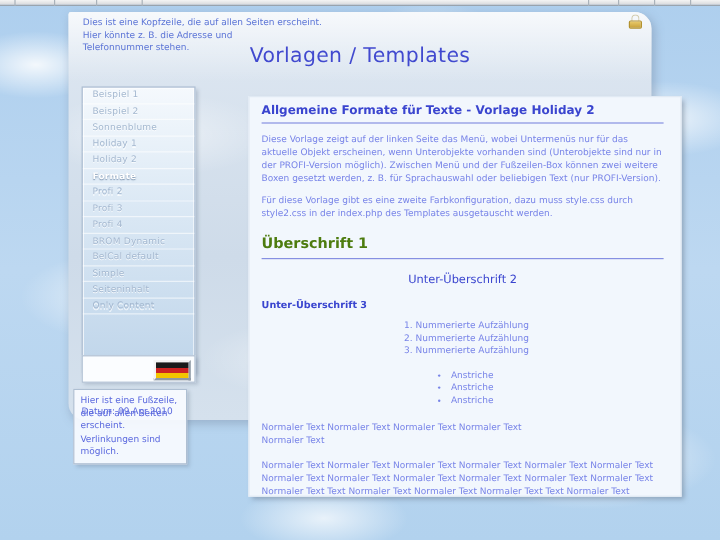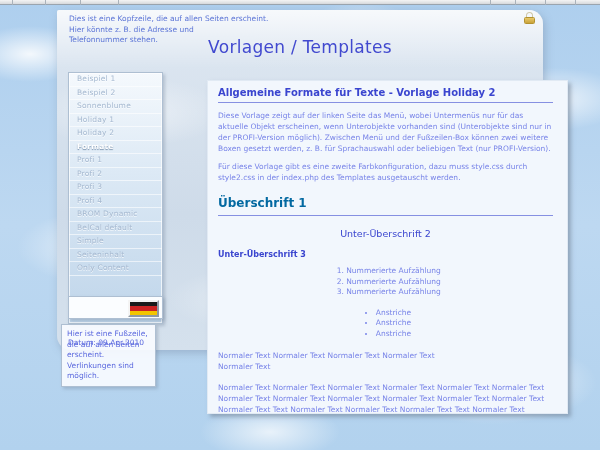--- a/index.html
+++ b/index.html
@@ -113,21 +113,21 @@
     box-shadow:3px 3px 4px rgba(104,117,137,.5);
     padding:6px 14px 10px 10px; overflow:hidden;margin-left:32px;
   }
   .content-heading {
     font-size:10px; font-weight:bold; color:#3a45cf;
     padding-bottom:4px; margin-bottom:7px;
     border-bottom:1px solid #8690e2;
   }
   .main-panel p { font-size:7.5px; line-height:11px; color:#7884e8; margin:7px 0; }
   .h1 {
-    font-size:12px; font-weight:bold; color:#0369a1;
+    font-size:12px; font-weight:bold; color:#4d7c0f;
     margin-top:13px; padding-bottom:5px; border-bottom:1px solid #8690e2;
   }
   .h2c { text-align:center; font-size:9.5px; font-weight:normal; color:#3a45cf; margin-top:12px; }
   .h3c { text-align:left; font-size:8px;  font-weight:bold; color:#3a45cf; margin-top:11px; }
   ol.fmt, ul.fmt {
     width:fit-content; margin:7px auto 0 auto; padding-left:16px;
     font-size:7.5px; line-height:10.5px; color:#7884e8; text-align:left;
   }
   ul.fmt { margin-top:10px; }
   .normal-short { margin-top:12px; font-size:7.5px; line-height:10.5px; color:#7884e8; }
@@ -168,21 +168,20 @@
     <span class="body"></span>
   </div>
 
   <div class="menu">
     <div class="menu-item">Beispiel 1</div>
     <div class="menu-item">Beispiel 2</div>
     <div class="menu-item">Sonnenblume</div>
     <div class="menu-item">Holiday 1</div>
     <div class="menu-item">Holiday 2</div>
     <div class="menu-item active">Formate</div>
-    <div class="menu-item">Profi 1</div>
     <div class="menu-item">Profi 2</div>
     <div class="menu-item">Profi 3</div>
     <div class="menu-item">Profi 4</div>
     <div class="menu-item">BROM Dynamic</div>
     <div class="menu-item">BelCal default</div>
     <div class="menu-item">Simple</div>
     <div class="menu-item">Seiteninhalt</div>
     <div class="menu-item">Only Content</div>
     <div class="menu-item">Anwalt</div>
   </div>

